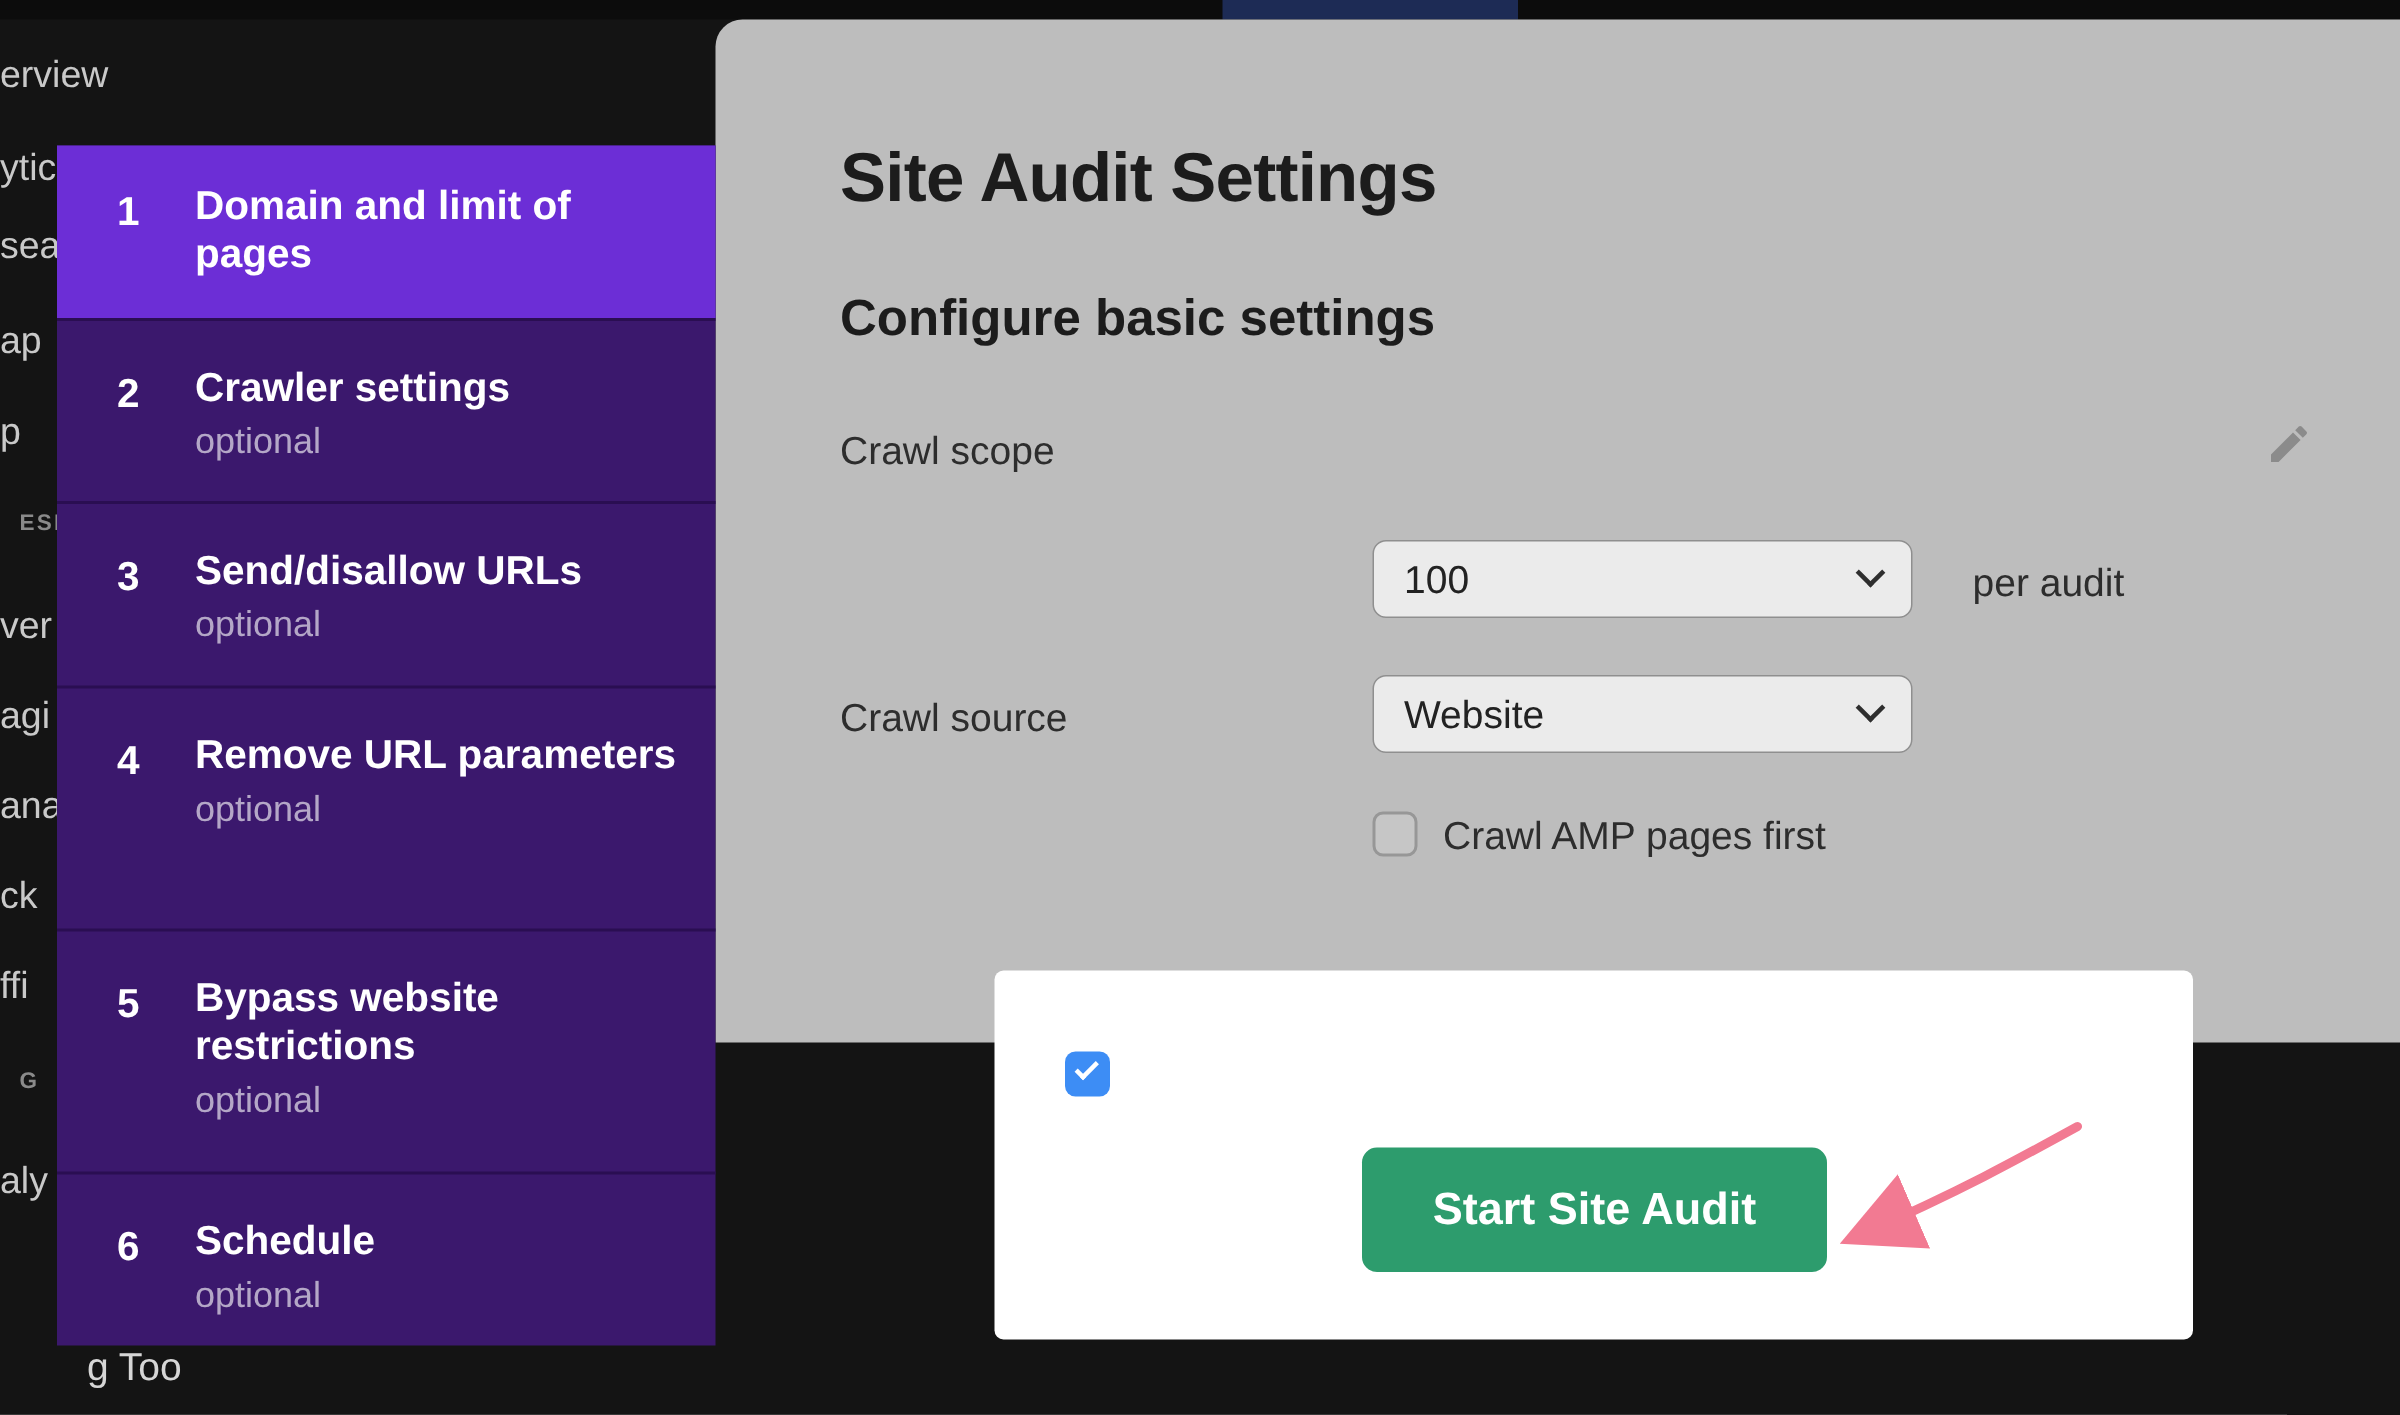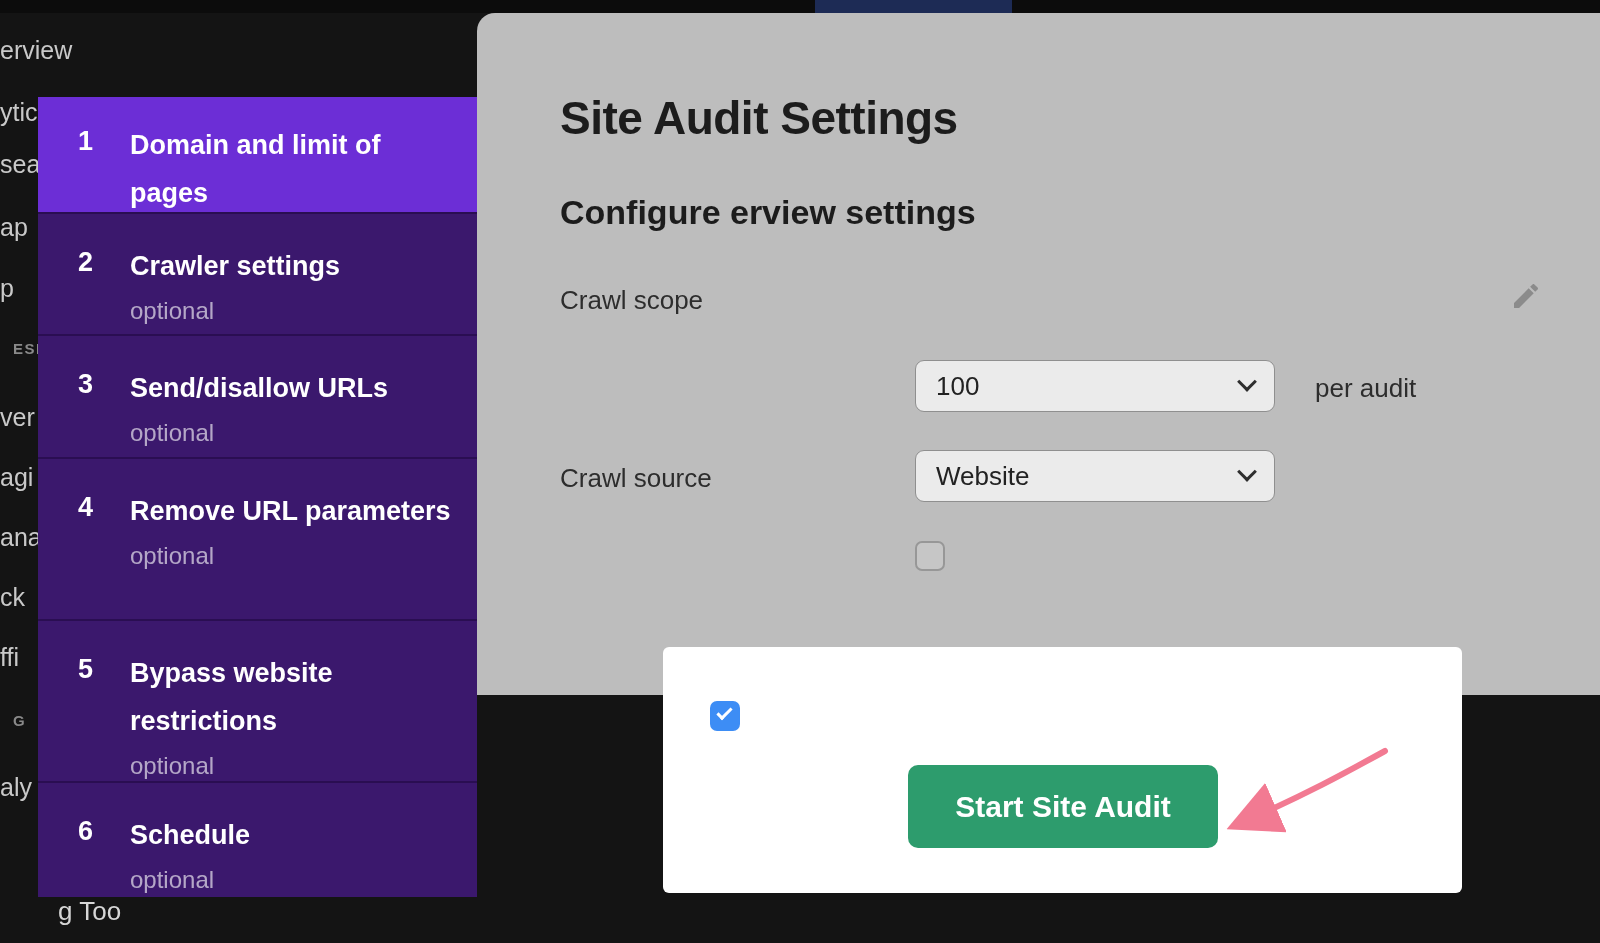--- a/index.html
+++ b/index.html
@@ -18,21 +18,21 @@
   .tab-block span { position:absolute; left:27px; top:16px; font-size:26px; color:#3c3c3c; }
 
   
   .stepper { position:absolute; left:38px; top:97px; width:439px; height:800px;
              background:#3b186d; display:flex; flex-direction:column; }
   .step { display:flex; padding-top:28px; border-top:2px solid #2a0e52; }
   .step:first-child { border-top:none; }
   .step.active { background:#6c2ed6; }
   .step .num { width:92px; padding-left:40px; color:#fff; font-size:27px; font-weight:bold; line-height:40px; }
   .step .content { flex:1; padding-right:24px; }
-  .step .title { color:#fff; font-size:27px; font-weight:bold; line-height:48px; }
+  .step .title { color:#fff; font-size:27px; font-weight:bold; line-height:32px; }
   .step .opt { color:rgba(255,255,255,0.62); font-size:24px; margin-top:7px; }
   .s1{height:115px; padding-top:24px;} .s2{height:122px;} .s3{height:123px;}
   .s4{height:162px;} .s5{height:162px;} .s6{height:116px;}
 
   
   .modal { position:absolute; left:477px; top:13px; width:1123px; height:682px;
            background:#bdbdbd; border-top-left-radius:18px; }
   .modal-title { position:absolute; left:83px; top:78px; font-size:46px; font-weight:800; color:#1c1c1c; letter-spacing:-0.5px; }
   .section-title { position:absolute; left:83px; top:180px; font-size:34px; font-weight:800; color:#1c1c1c; }
   .field-label { position:absolute; left:83px; font-size:26px; color:#2d2d2d; }
@@ -81,40 +81,41 @@
   <div class="side-item" style="top:643px">ffi</div>
   <div class="side-section" style="top:712px">G</div>
   <div class="side-item" style="top:773px">aly</div>
   <div class="bottom-item">g Too</div>
 
   <div class="top-strip"></div>
   <div class="navy-accent"></div>
 
   <div class="modal">
     <div class="modal-title">Site Audit Settings</div>
-    <div class="section-title">Configure erview settings</div>
+    <div class="section-title">Configure basic settings</div>
 
     <div class="field-label" style="top:272px">Crawl scope</div>
     <svg class="pencil" viewBox="0 0 24 24">
       <path d="M3 17.2V21h3.8L17.8 10 14 6.2 3 17.2zM20.7 7.1c.4-.4.4-1 0-1.4l-2.4-2.4c-.4-.4-1-.4-1.4 0l-1.8 1.8 3.8 3.8 1.8-1.8z" fill="#8b8b8b"></path>
     </svg>
 
     <div class="select" style="top:347px">
       <span>100</span>
       <span class="chev"></span>
     </div>
     <div class="suffix">per audit</div>
 
     <div class="field-label" style="top:450px">Crawl source</div>
     <div class="select" style="top:437px">
       <span>Website</span>
       <span class="chev"></span>
     </div>
 
     <div class="amp-check"></div>
+    <div class="amp-label">Crawl AMP pages first</div>
 
     <div class="spotlight">
       <div class="email-check">
         <span class="mark"></span>
       </div>
       <button class="start-btn">Start Site Audit</button>
     </div>
   </div>
 
   <div class="stepper">

